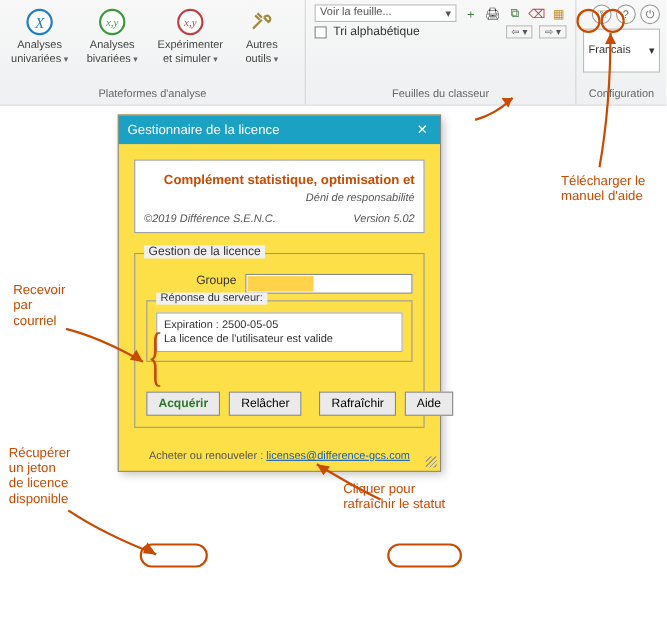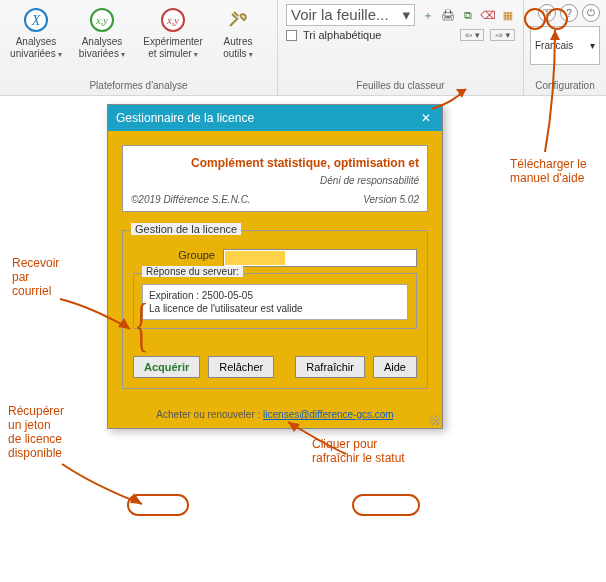--- a/index.html
+++ b/index.html
@@ -11,33 +11,33 @@
 .rgroup:last-child { border-right: none; }
 .rrow { display: flex; gap: 6px; flex: 1; align-items: flex-start; }
 .rbtn { display: flex; flex-direction: column; align-items: center; width: 60px; cursor: pointer; padding: 2px; }
 .rbtn .ico { width: 28px; height: 28px; display: flex; align-items: center; justify-content: center; }
 .rbtn .lbl { text-align: center; font-size: 10px; line-height: 12px; margin-top: 2px; color: #444; }
 .rcap { text-align: center; font-size: 10px; color: #666; padding: 2px 0; }
 .drop::after { content: " \25BE"; font-size: 8px; color: #666; }
 
 .sheets { flex: 1; padding: 4px 8px 2px; }
 .sheet-top { display: flex; align-items: center; gap: 6px; margin-bottom: 3px; }
-.sheet-sel { flex: 1; border: 1px solid #bbb; background: #fff; padding: 1px 4px; font-size: 15px; color: #555; display: flex; justify-content: space-between; }
+.sheet-sel { flex: 1; border: 1px solid #bbb; background: #fff; padding: 1px 4px; font-size: 10px; color: #555; display: flex; justify-content: space-between; }
 .miniico { width: 14px; height: 14px; display: inline-flex; align-items: center; justify-content: center; font-size: 11px; }
 .sheet-row2 { display: flex; align-items: center; gap: 6px; }
 .chk { width: 11px; height: 11px; border: 1px solid #888; background: #fff; }
 .navbtn { border: 1px solid #bbb; background: #f5f5f5; padding: 0 4px; font-size: 9px; color: #555; }
 
 .config { width: 82px; padding: 4px 6px 2px; }
 .cfg-top { display: flex; gap: 4px; justify-content: flex-end; margin-bottom: 4px; }
 .circ { width: 18px; height: 18px; border: 1px solid #999; border-radius: 50%; display: flex; align-items: center; justify-content: center; font-size: 10px; color: #666; background: #fff; }
 .lang { border: 1px solid #bbb; background: #fff; padding: 13px 4px; font-size: 10px; display: flex; justify-content: space-between; }
 
 
-.dialog { position: absolute; left: 107px; top: 104px; width: 336px; background: #eab308; border: 1px solid #888; box-shadow: 3px 3px 8px rgba(0,0,0,.25); }
+.dialog { position: absolute; left: 107px; top: 104px; width: 294px; background: #fde047; border: 1px solid #888; box-shadow: 3px 3px 8px rgba(0,0,0,.25); }
 .titlebar { background: #1ba1c4; color: #fff; padding: 5px 8px; font-size: 12px; display: flex; justify-content: space-between; align-items: center; }
 .closex { width: 16px; height: 16px; display: flex; align-items: center; justify-content: center; cursor: pointer; }
 .dbody { padding: 14px; }
 .hdrbox { border: 1px solid #999; background: #fff; padding: 10px 8px 6px; text-align: right; }
 .hdrbox .t1 { color: #C94A00; font-weight: bold; font-size: 12px; line-height: 15px; }
 .hdrbox .t2 { font-style: italic; color: #555; font-size: 10px; margin-top: 4px; }
 .hdrbox .row3 { display: flex; justify-content: space-between; font-style: italic; color: #555; font-size: 10px; margin-top: 8px; }
 
 .fset { border: 1px solid #999; margin-top: 18px; padding: 12px 10px 10px; position: relative; }
 .fset > .leg { position: absolute; top: -8px; left: 8px; background: #f0f0f0; padding: 0 4px; font-size: 11px; color: #333; }

